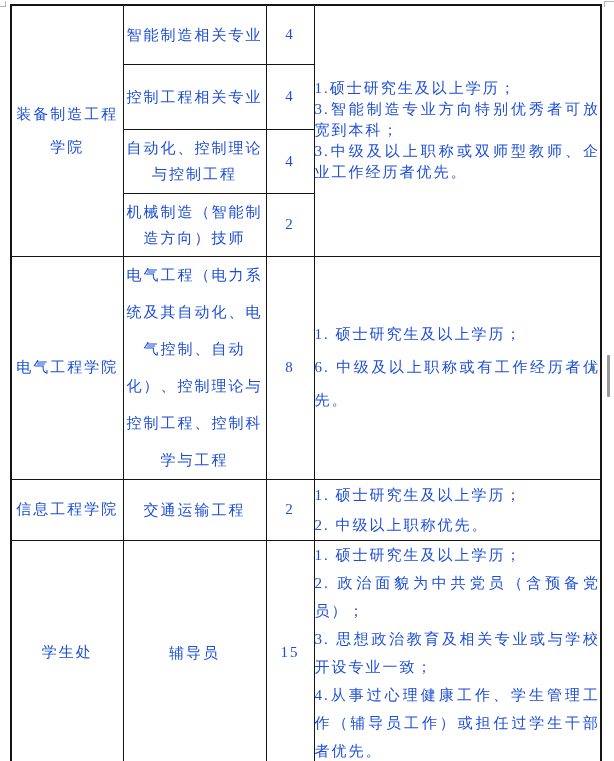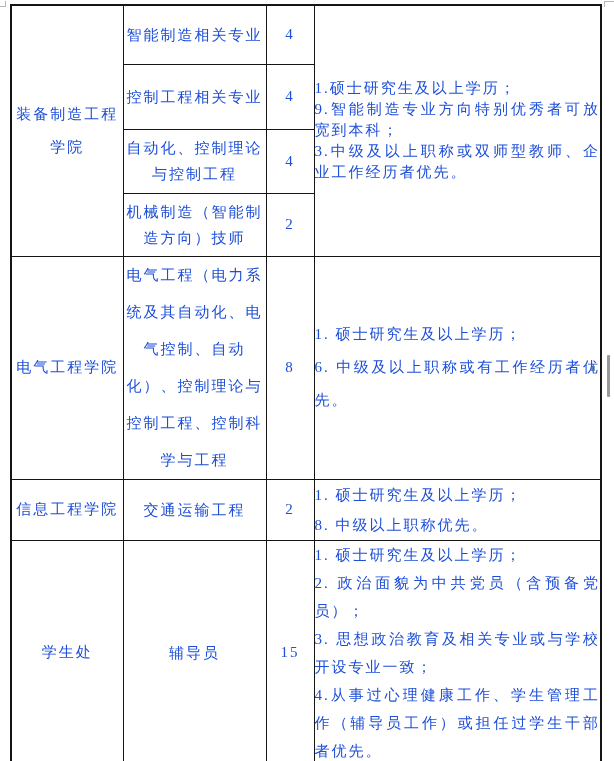--- a/index.html
+++ b/index.html
@@ -110,21 +110,21 @@
       <col style="width:287px">
     </colgroup>
     <tbody>
 
       <tr class="r59">
         <td class="college" rowspan="4">装备制造工程学院</td>
         <td class="major-s1">智能制造相关专业</td>
         <td class="count">4</td>
         <td class="req req-s1" rowspan="4">
           <div class="reqline">1.硕士研究生及以上学历；</div>
-          <div class="reqline">9.智能制造专业方向特别优秀者可放宽到本科；</div>
+          <div class="reqline">3.智能制造专业方向特别优秀者可放宽到本科；</div>
           <div class="reqline">3.中级及以上职称或双师型教师、企业工作经历者优先。</div>
         </td>
       </tr>
       <tr class="r65">
         <td class="major-s1">控制工程相关专业</td>
         <td class="count">4</td>
       </tr>
       <tr class="r64">
         <td class="major-s1">自动化、控制理论与控制工程</td>
         <td class="count">4</td>
@@ -143,21 +143,21 @@
           <div class="reqline">6. 中级及以上职称或有工作经历者优先。</div>
         </td>
       </tr>
 
       <tr class="r59">
         <td class="college">信息工程学院</td>
         <td class="major-one">交通运输工程</td>
         <td class="count">2</td>
         <td class="req req-s3">
           <div class="reqline">1. 硕士研究生及以上学历；</div>
-          <div class="reqline">8. 中级以上职称优先。</div>
+          <div class="reqline">2. 中级以上职称优先。</div>
         </td>
       </tr>
 
       <tr class="r220">
         <td class="college">学生处</td>
         <td class="major-one">辅导员</td>
         <td class="count">15</td>
         <td class="req req-s4">
           <div class="reqline">1. 硕士研究生及以上学历；</div>
           <div class="reqline">2. 政治面貌为中共党员（含预备党员）；</div>

